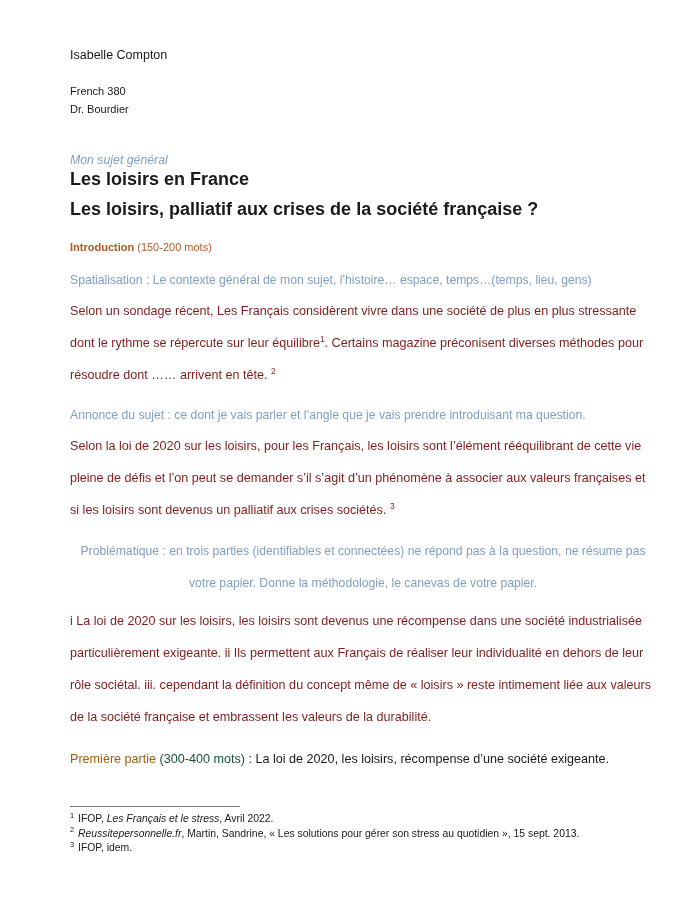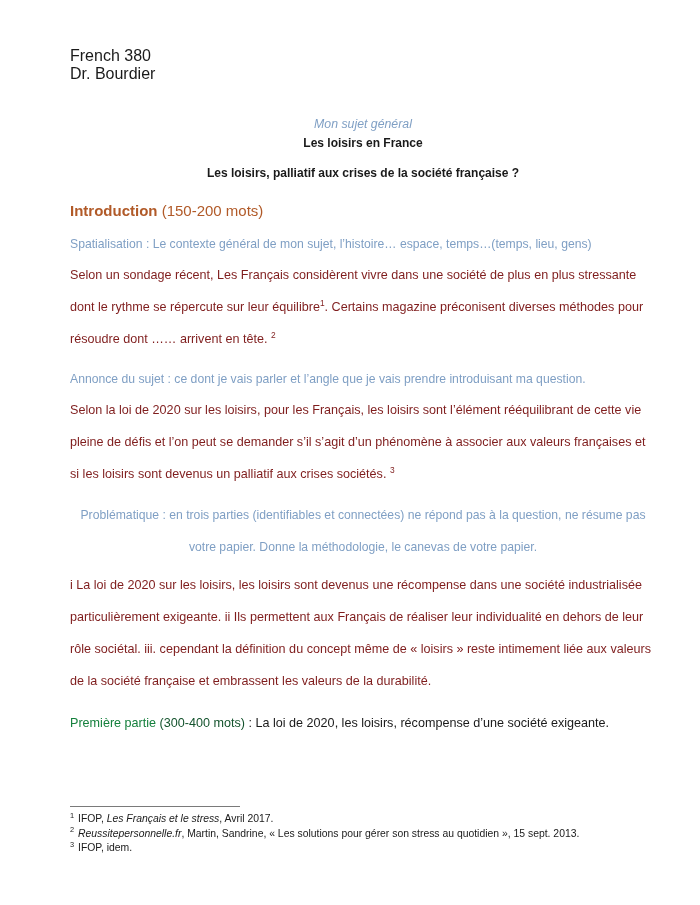--- a/index.html
+++ b/index.html
@@ -33,51 +33,50 @@
   }
 
   
   .hdr-name {
     font-size: 12.5px;
     line-height: 16px;
     margin: 0 0 20px 0;
     white-space: pre;
   }
   .hdr-line {
-    font-size: 16px;
+    font-size: 11px;
     line-height: 17.5px;
     margin: 0;
     white-space: pre;
   }
 
   
   .title-block {
     margin-top: 33px;
-    text-align: center;
   }
   .prompt-center {
     color: #7f9fc4;
     font-style: italic;
     font-size: 12.3px;
     line-height: 19px;
     margin: 0;
   }
   .title-bold {
     font-weight: bold;
-    font-size: 12px;
+    font-size: 18px;
     line-height: 19px;
     margin: 0 0 11px 0;
     color: #1a1a1a;
   }
   .title-bold.last { margin-bottom: 8px; }
 
   
   .section-heading {
     margin: 19px 0 0 0;
-    font-size: 15px;
+    font-size: 11px;
     line-height: 18px;
     color: #b15a28;
   }
   .section-heading .sh-strong { font-weight: bold; }
   .section-heading .sh-weak   { font-weight: normal; }
 
   
   .prompt {
     color: #7f9fc4;
     font-size: 12.2px;
@@ -138,20 +137,21 @@
   }
   .fn-item i { font-style: italic; }
 </style>
 </head>
 <body>
 
 <div class="page">
 
   <div class="content">
 
+    <p class="hdr-name">Isabelle Compton</p>
     <p class="hdr-line">French 380</p>
     <p class="hdr-line">Dr. Bourdier</p>
 
     <div class="title-block">
       <p class="prompt-center">Mon sujet général</p>
       <p class="title-bold">Les loisirs en France</p>
       <p class="title-bold last">Les loisirs, palliatif aux crises de la société française ?</p>
     </div>
 
     <p class="section-heading">
@@ -163,27 +163,27 @@
     <p class="body-par"><span>Selon un sondage récent, Les Français considèrent vivre dans une société de plus en plus stressante dont le rythme se répercute sur leur équilibre</span><sup>1</sup><span>. Certains magazine préconisent diverses méthodes pour résoudre dont …… arrivent en tête. </span><sup>2</sup></p>
 
     <p class="prompt">Annonce du sujet : ce dont je vais parler et l’angle que je vais prendre introduisant ma question.</p>
 
     <p class="body-par"><span>Selon la loi de 2020 sur les loisirs,  pour les Français, les loisirs sont l’élément rééquilibrant de cette vie pleine de défis et l’on peut se demander s’il s’agit d’un phénomène à associer aux valeurs françaises et si les loisirs sont devenus un palliatif aux crises sociétés. </span><sup>3</sup></p>
 
     <p class="prompt dbl">Problématique : en trois parties (identifiables et connectées) ne répond pas à la question, ne résume pas votre papier. Donne la méthodologie, le canevas de votre papier.</p>
 
     <p class="body-par"> i La loi de 2020 sur les loisirs, les loisirs sont devenus une récompense dans une société industrialisée particulièrement exigeante. ii Ils permettent aux Français de réaliser leur individualité en dehors de leur rôle sociétal. iii. cependant la définition du concept même de « loisirs » reste intimement liée aux valeurs de la société française et embrassent les valeurs de la durabilité.</p>
 
-    <p class="part-line"><span class="sh-strong" style="color:#15803d">Première partie</span><span class="sh-weak" style="color:#14532d"> (300-400 mots)</span><span class="sh-rest"> : La loi de 2020, les loisirs, récompense d’une société exigeante.</span></p>
+    <p class="part-line"><span class="sh-strong" style="color:#a16207">Première partie</span><span class="sh-weak" style="color:#14532d"> (300-400 mots)</span><span class="sh-rest"> : La loi de 2020, les loisirs, récompense d’une société exigeante.</span></p>
 
   </div>
 
   <div class="footnotes">
     <div class="fn-rule"></div>
 
-    <p class="fn-item"><sup>1</sup><span> IFOP, </span><i>Les Français et le stress</i><span>, Avril 2017.</span></p>
+    <p class="fn-item"><sup>1</sup><span> IFOP, </span><i>Les Français et le stress</i><span>, Avril 2022.</span></p>
 
     <p class="fn-item"><sup>2</sup><span> </span><i>Reussitepersonnelle.fr</i><span>, Martin, Sandrine, « Les solutions pour gérer son stress au quotidien », 15 sept. 2013.</span></p>
 
     <p class="fn-item"><sup>3</sup><span> IFOP, idem.</span><i></i><span></span></p>
   </div>
 
 </div>
 
 </body></html>

